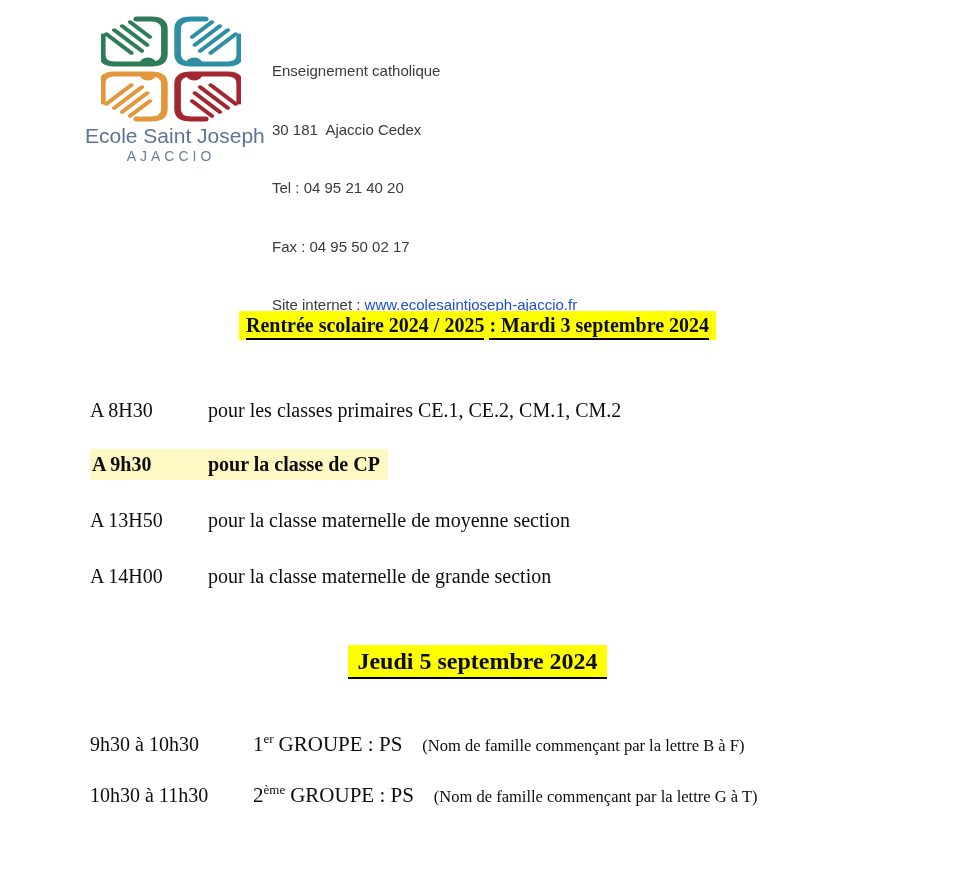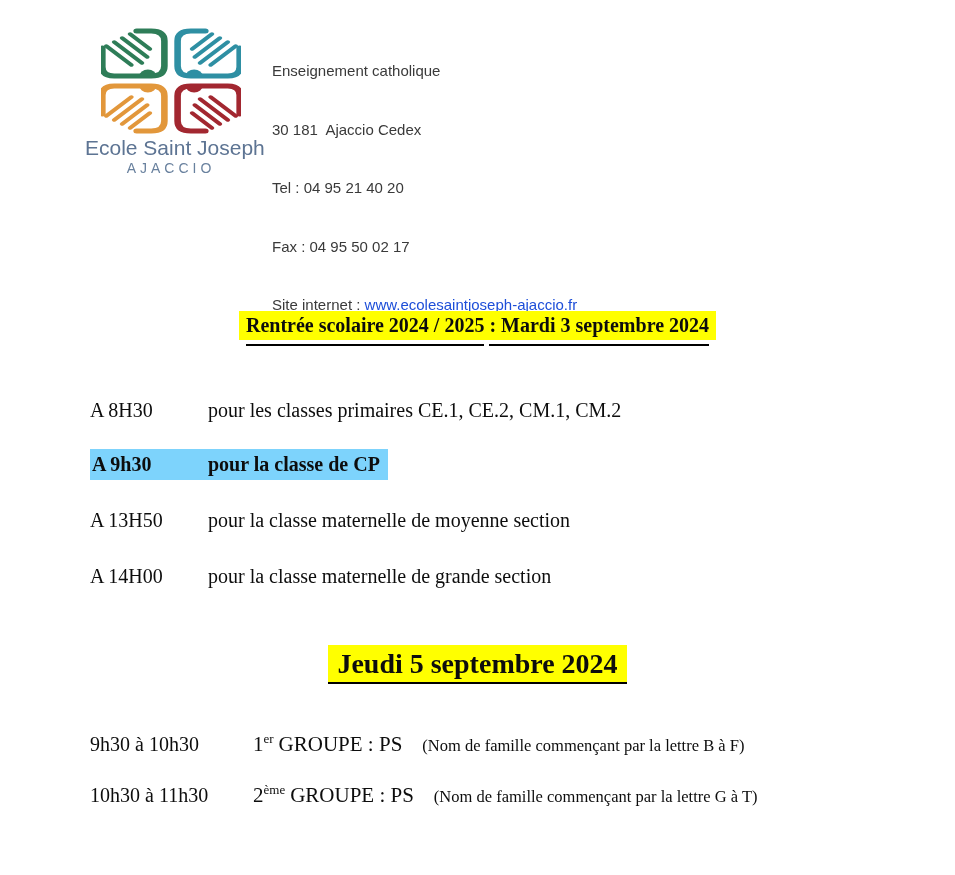--- a/index.html
+++ b/index.html
@@ -1,41 +1,41 @@
 <!DOCTYPE html>
 <html><head>
 <meta charset="utf-8">
 <style>
   html,body { margin:0; padding:0; background:#ffffff; }
   .page {
     position:relative; width:955px; height:875px; background:#ffffff;
     font-family:"Liberation Serif", serif; color:#0d0d0d; overflow:hidden;
   }
   
-  .logo { position:absolute; left:85px; top:28px; width:172px; text-align:center; }
+  .logo { position:absolute; left:85px; top:16px; width:172px; text-align:center; }
   .logo svg { display:block; margin:0 auto; }
   .logo-name { font-family:"Liberation Sans", sans-serif; color:#5d7493; font-size:21px; line-height:24px; margin-top:2px; white-space:nowrap; }
   .logo-city { font-family:"Liberation Sans", sans-serif; color:#69819e; font-size:14px; letter-spacing:4px; line-height:17px; }
   .contact {
     position:absolute; left:272px; top:22px;
     font-family:"Liberation Sans", sans-serif; 
     font-size:15px; line-height:19.5px; color:#3a3a3a; white-space:pre-wrap;
   }
   .link { color:#1d4ed8; text-decoration:underline; cursor:pointer; }
   
   .title-row { position:absolute; left:0; right:0; top:311px; text-align:center; font-size:20px; font-weight:bold; }
   .hl { background:#ffff00; }
   .title { display:inline-block; padding:3px 7px; }
-  .title .u { border-bottom:2px solid #000; padding-bottom:8px; }
-  .sub-row { position:absolute; left:0; right:0; top:645px; text-align:center; font-size:28px; font-weight:bold; }
+  .title .u { border-bottom:2px solid #000; padding-bottom:2px; }
+  .sub-row { position:absolute; left:0; right:0; top:645px; text-align:center; font-size:24px; font-weight:bold; }
   .sub-row .hl { display:inline-block; padding:3px 9px 2px 9px; border-bottom:2px solid #000; }
   
   .sched-row { position:absolute; left:90px; font-size:20px; line-height:26px; white-space:nowrap; }
   .time { display:inline-block; width:118px; }
-  .hl-row .inner { display:inline-block; background:#7dd3fc; font-weight:bold; padding:2px 8px 3px 2px; }
+  .hl-row .inner { display:inline-block; background:#fef9c3; font-weight:bold; padding:2px 8px 3px 2px; }
   .hl-row .time { width:116px; }
   .group-row { position:absolute; left:90px; font-size:20px; line-height:26px; white-space:nowrap; }
   .gtime { display:inline-block; width:163px; }
   .gmain { font-size:21px; }
   .gmain sup { font-size:13px; line-height:0; }
   .glabel { margin-left:5px; }
   .gdetail { font-size:16.5px; margin-left:20px; }
 </style>
 </head>
 <body>

